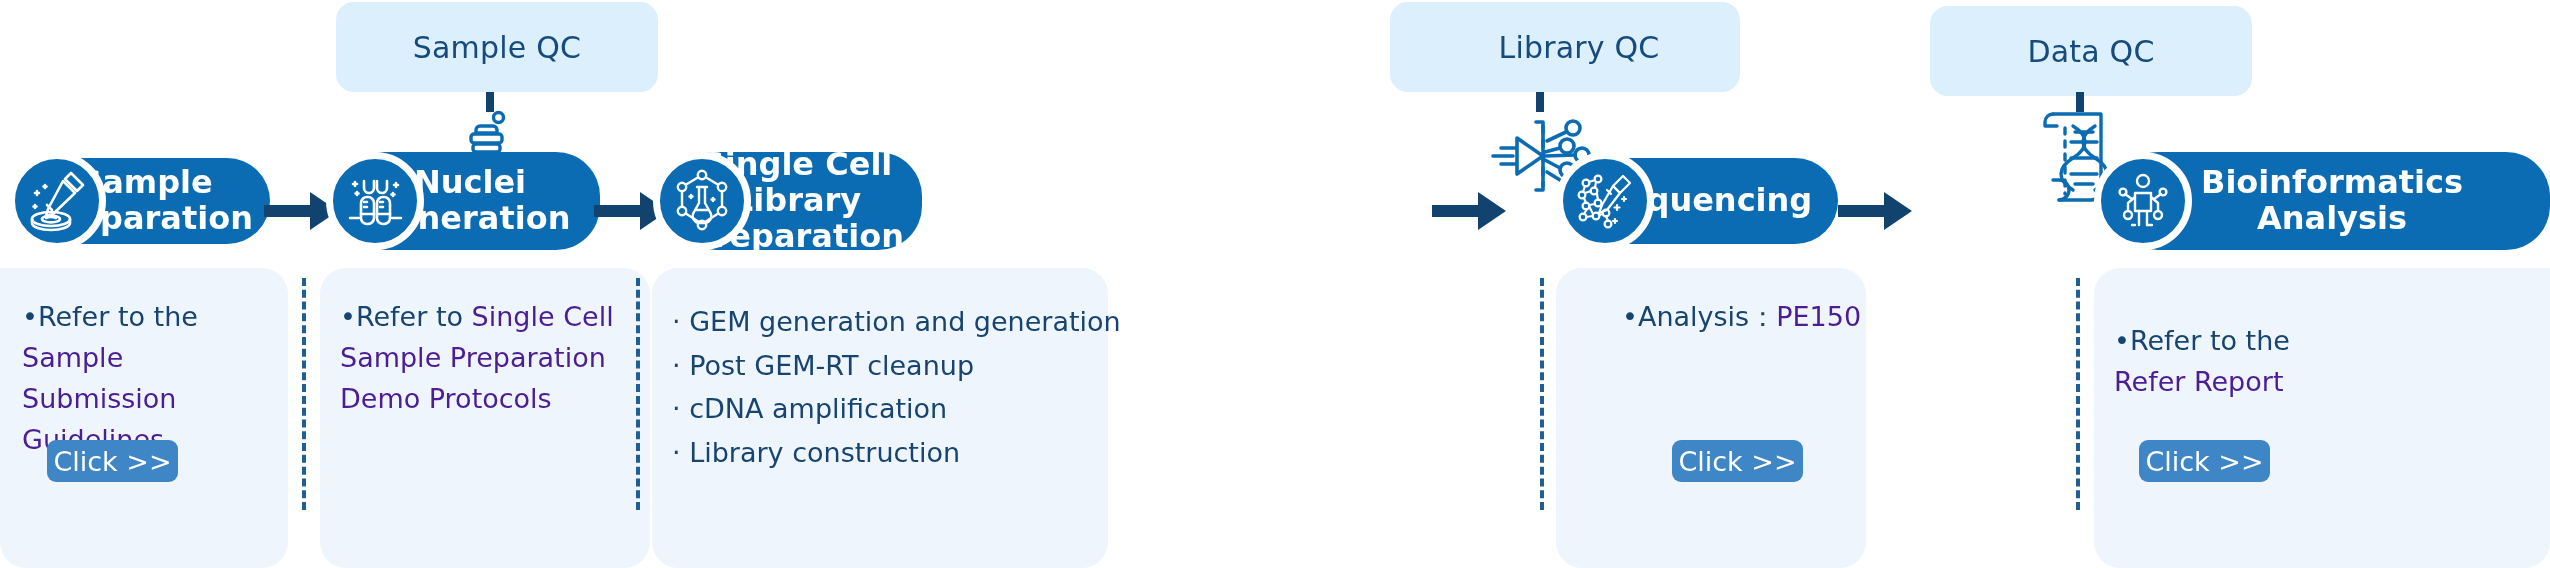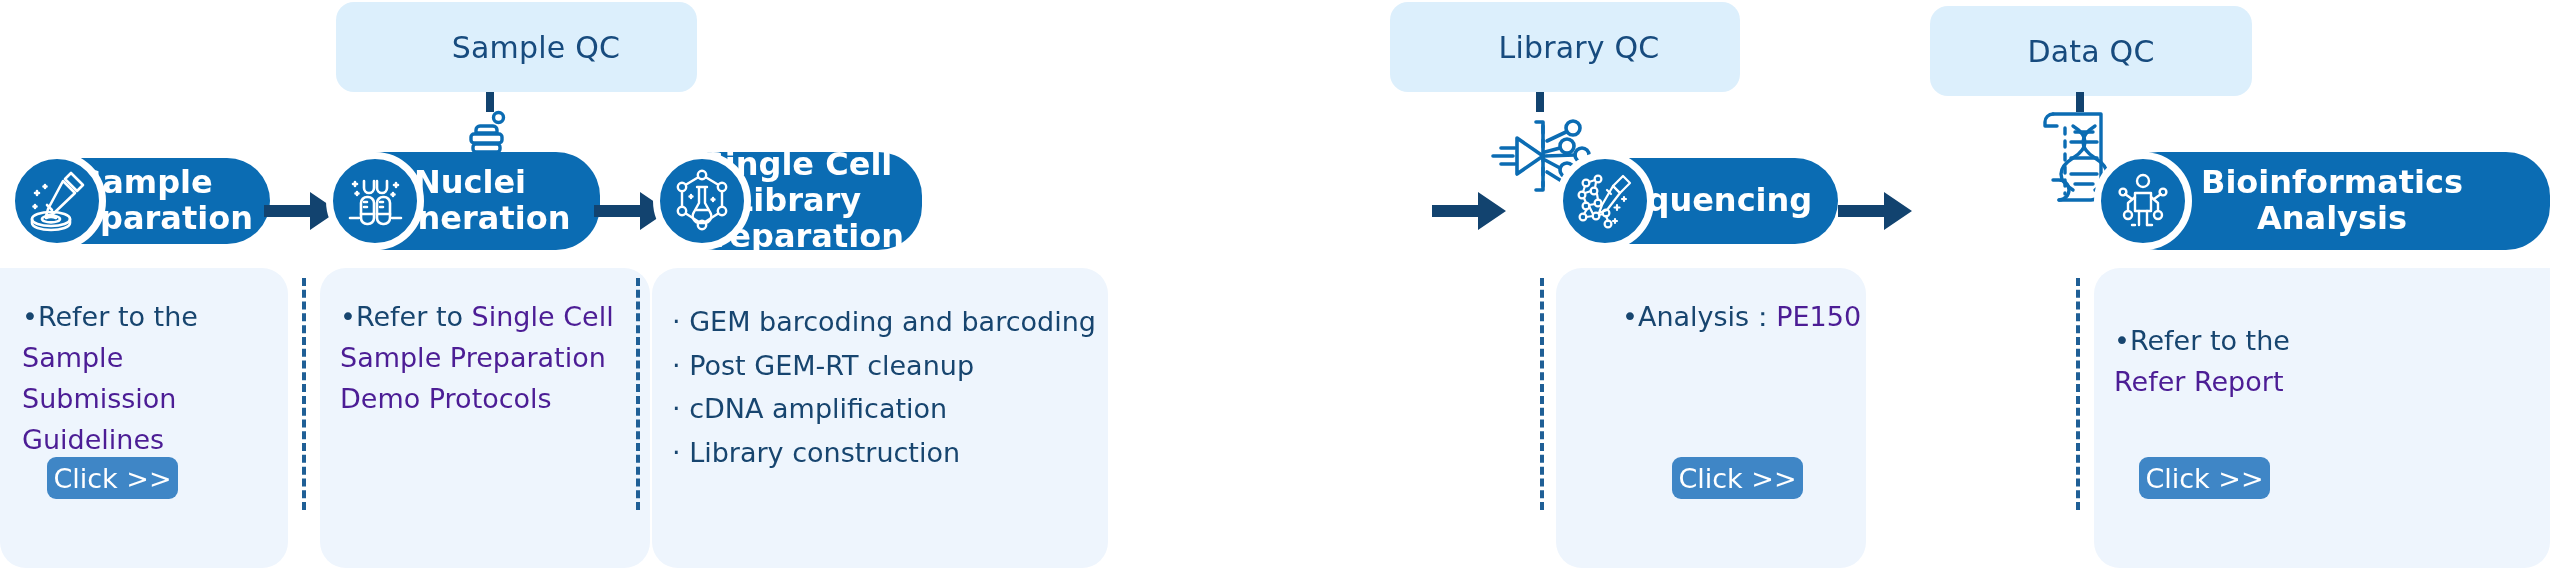--- a/index.html
+++ b/index.html
@@ -37,34 +37,34 @@
            font-family:"DejaVu Sans",sans-serif;}
   .bullets .li{display:block;white-space:nowrap;}
   .bullets .li.wrap{white-space:normal;}
   .bullets b{font-weight:normal;color:#4c1d95;}
   .mk{display:inline;}
 
   
   .click-btn{position:absolute;background:#3f86c6;border-radius:9px;
              color:#fff;font-size:27px;display:flex;align-items:center;
              justify-content:center;font-family:"DejaVu Sans",sans-serif;
-             cursor:pointer;margin-top:17px;}
+             cursor:pointer;}
 
   
   .arrow{position:absolute;}
 
   
   .sep{position:absolute;border-left:4px dashed #1f5f96;}
 </style>
 </head>
 <body>
 
 <div id="stage">
 
-  <div class="qc-box" style="left:336px;top:2px;width:322px;height:90px;padding-left:39px;">
+  <div class="qc-box" style="left:336px;top:2px;width:322px;height:90px;">
     <span>Sample QC</span>
   </div>
   <div class="qc-stem" style="left:486px;top:92px;height:20px;"></div>
   <div class="qc-icon" style="left:456px;top:110px;">
     <svg width="62" height="102" viewBox="0 0 62 102">
       <g fill="none" stroke="#0b6cb3" stroke-width="3.4" stroke-linecap="round" stroke-linejoin="round">
         <circle cx="42.5" cy="7.5" r="5"></circle>
         <path d="M24 16 h13 a4 4 0 0 1 4 4 v3 h-21 v-3 a4 4 0 0 1 4 -4 z"></path>
         <rect x="15" y="24" width="31" height="9" rx="3"></rect>
         <rect x="17" y="34" width="27" height="8" rx="3"></rect>
@@ -215,21 +215,21 @@
         <path d="M28 19 h10 M30 19 v16 l-5 9 a7 7 0 0 0 6 11 h4 a7 7 0 0 0 6 -11 l-5 -9 V19"></path>
         <path d="M27 42 h12"></path>
         <path d="M22 27 l0 3 M20.5 28.5 l3 0"></path>
         <path d="M44 30 l0 3 M42.5 31.5 l3 0"></path>
       </g>
     </svg>
   </div>
 
   <div class="bullets" style="left:672px;top:300px;width:430px;line-height:1.62;">
     <span class="li">
-      <span class="mk">·</span>&nbsp;<span>GEM barcoding and barcoding</span>
+      <span class="mk">·</span>&nbsp;<span>GEM generation and generation</span>
     </span>
     <span class="li">
       <span class="mk">·</span>&nbsp;<span>Post GEM-RT cleanup</span>
     </span>
     <span class="li">
       <span class="mk">·</span>&nbsp;<span>cDNA amplification</span>
     </span>
     <span class="li">
       <span class="mk">·</span>&nbsp;<span>Library construction</span>
     </span>

